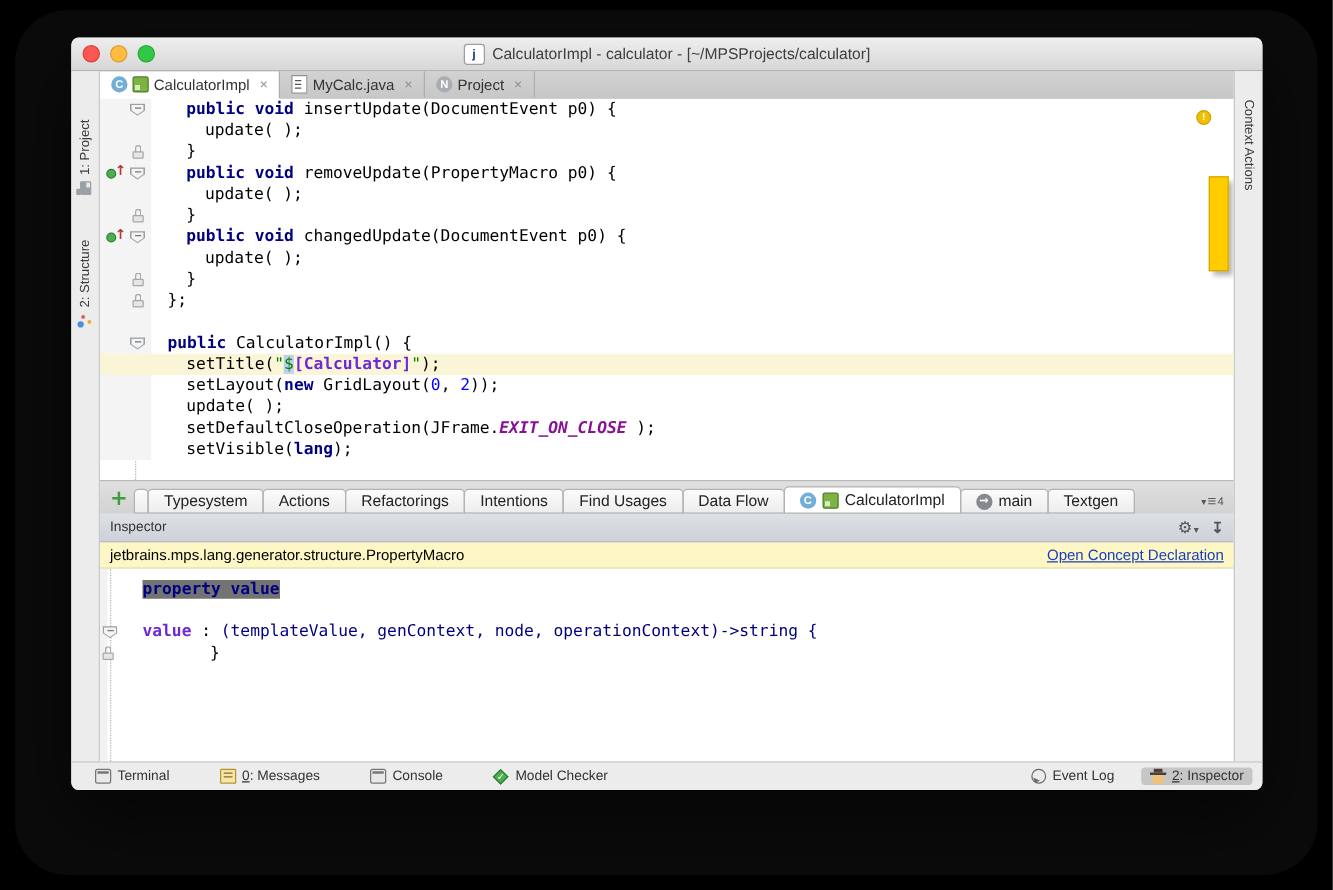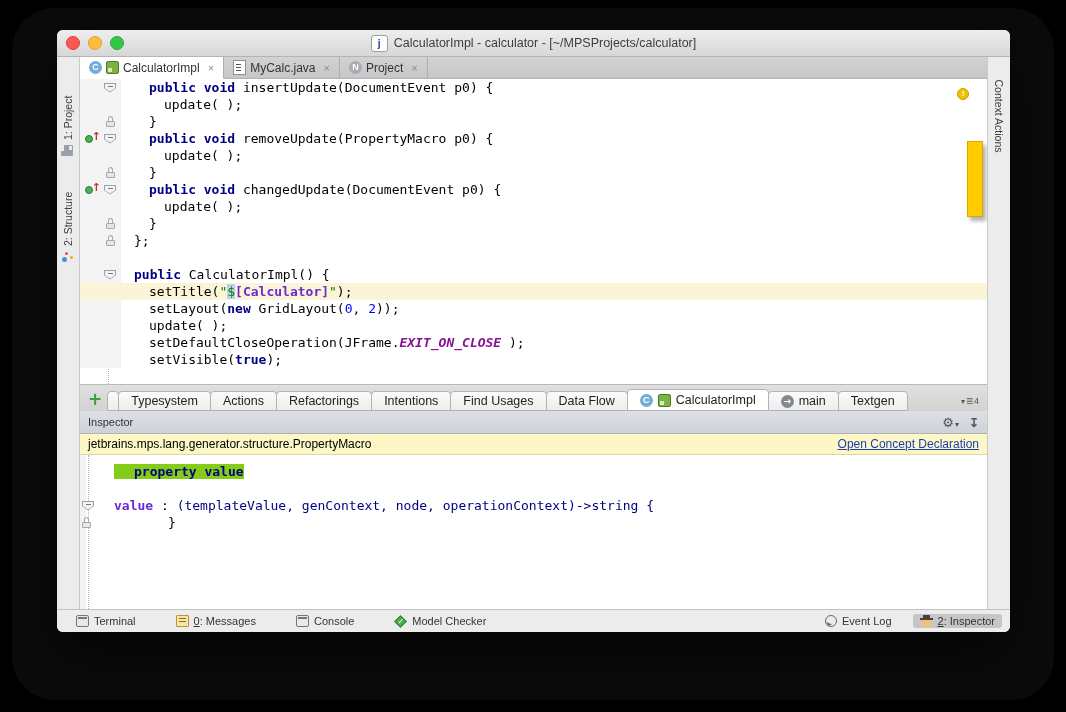--- a/index.html
+++ b/index.html
@@ -69,21 +69,21 @@
   .tk.kw{color:#000080;font-weight:bold;}
   .tk.pl{color:#000;}
   .tk.bd{color:#6d28d9;font-weight:bold;}
   .tk.str{color:#008000;}
   .tk.num{color:#0000ff;}
   .tk.cn{color:#871094;font-style:italic;font-weight:bold;}
   .tk.gy{color:#808080;}
   .tk.nv{color:#000080;}
   .tk.it{font-style:italic;}
   .tk.sel{background:#bcd0ee;}
-  .tk.hlsel{background:#84cc16;padding-left:20px;}
+  .tk.hlsel{background:#737373;}
   .tk.cursor{display:inline-block;width:2px;height:13px;background:#000;vertical-align:-2px;}
   .gicon{display:inline-block;}
   .g-fold{width:12px;height:10px;position:relative;}
   .g-fold::before{content:"";position:absolute;inset:0;background:#9aa0a6;clip-path:polygon(0 0,100% 0,100% 58%,50% 100%,0 58%);}
   .g-fold::after{content:"";position:absolute;inset:1px;clip-path:polygon(0 0,100% 0,100% 58%,50% 100%,0 58%);
     background-image:linear-gradient(#777,#777),linear-gradient(#f4f4f4,#f4f4f4);
     background-size:5px 1px,100% 100%;background-position:center 42%,0 0;background-repeat:no-repeat;}
   .g-lock{width:10px;height:11px;position:relative;}
   .g-lock::before{content:"";position:absolute;top:0;left:2px;width:5px;height:6px;border:1px solid #a8a8a8;border-bottom:none;border-radius:3px 3px 0 0;box-sizing:border-box;}
   .g-lock::after{content:"";position:absolute;bottom:0;left:0;width:9px;height:6px;background:#e6e6e6;border:1px solid #a8a8a8;border-radius:1px;box-sizing:border-box;}
@@ -227,21 +227,21 @@
             <div class="code-line"><span class="gutter-cell"><span class="gicon g-impl"></span><span class="gicon g-fold"></span></span><span class="code-text" style="padding-left: 28px;"><span class="tk kw">public void </span><span class="tk pl">changedUpdate(DocumentEvent p0) {</span></span></div>
             <div class="code-line"><span class="gutter-cell"></span><span class="code-text" style="padding-left: 43px;"><span class="tk pl">update( );</span></span></div>
             <div class="code-line"><span class="gutter-cell"><span class="gicon g-lock"></span></span><span class="code-text" style="padding-left: 28px;"><span class="tk pl">}</span></span></div>
             <div class="code-line"><span class="gutter-cell"><span class="gicon g-lock"></span></span><span class="code-text" style="padding-left: 13px;"><span class="tk pl">};</span></span></div>
             <div class="code-line"><span class="gutter-cell"></span><span class="code-text" style="padding-left: 13px;"></span></div>
             <div class="code-line"><span class="gutter-cell"><span class="gicon g-fold"></span></span><span class="code-text" style="padding-left: 13px;"><span class="tk kw">public </span><span class="tk pl">CalculatorImpl() {</span></span></div>
             <div class="code-line hl"><span class="gutter-cell"></span><span class="code-text" style="padding-left: 28px;"><span class="tk pl">setTitle(</span><span class="tk str">"</span><span class="tk str sel">$</span><span class="tk bd">[Calculator]</span><span class="tk str">"</span><span class="tk pl">);</span></span></div>
             <div class="code-line"><span class="gutter-cell"></span><span class="code-text" style="padding-left: 28px;"><span class="tk pl">setLayout(</span><span class="tk kw">new</span><span class="tk pl"> GridLayout(</span><span class="tk num">0</span><span class="tk pl">, </span><span class="tk num">2</span><span class="tk pl">));</span></span></div>
             <div class="code-line"><span class="gutter-cell"></span><span class="code-text" style="padding-left: 28px;"><span class="tk pl">update( );</span></span></div>
             <div class="code-line"><span class="gutter-cell"></span><span class="code-text" style="padding-left: 28px;"><span class="tk pl">setDefaultCloseOperation(JFrame.</span><span class="tk cn">EXIT_ON_CLOSE</span><span class="tk pl"> );</span></span></div>
-            <div class="code-line"><span class="gutter-cell"></span><span class="code-text" style="padding-left: 28px;"><span class="tk pl">setVisible(</span><span class="tk kw">true</span><span class="tk pl">);</span></span></div>
+            <div class="code-line"><span class="gutter-cell"></span><span class="code-text" style="padding-left: 28px;"><span class="tk pl">setVisible(</span><span class="tk kw">lang</span><span class="tk pl">);</span></span></div>
           </div>
         <div class="warn-indicator"></div>
         <div class="stripe-mark"></div>
       </div>
 
       <div class="bottom-tabs" id="bottom-tabs">
           <span class="plus-btn">+</span>
           <span class="btab stub"></span>
           <span class="btab">
             <span>Typesystem</span>

